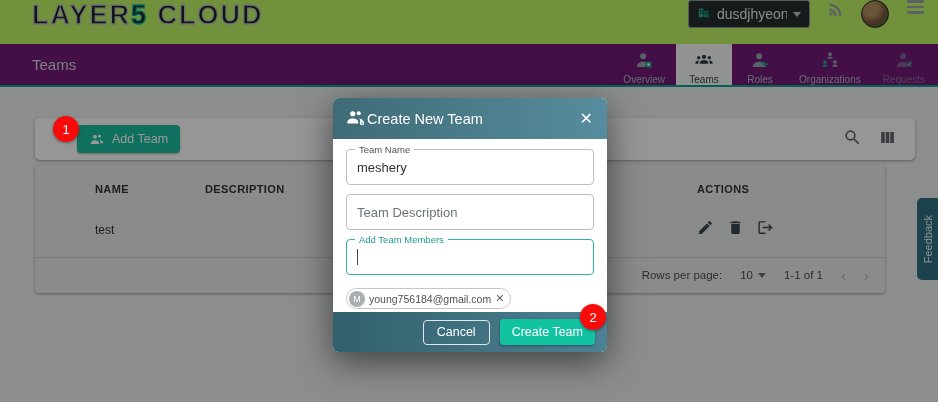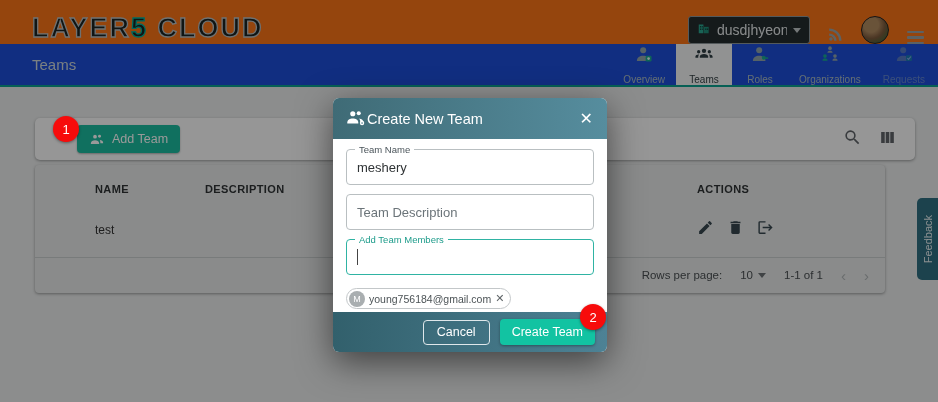--- a/index.html
+++ b/index.html
@@ -1,41 +1,41 @@
 <!DOCTYPE html>
 <html><head>
 <meta charset="utf-8">
 <style>
   * { margin:0; padding:0; box-sizing:border-box; }
   body { font-family:"Liberation Sans", sans-serif; background:#555; }
   .app { position:relative; width:938px; height:402px; background:#e9ebeb; overflow:hidden; }
 
   
-  .topbar { height:44px; background:#f97316; display:flex; align-items:flex-end; padding:0 14px 0 32px; }
+  .topbar { height:44px; background:#bef264; display:flex; align-items:flex-start; padding:0 14px 0 32px; }
   .logo { font-size:27px; font-weight:800; letter-spacing:2px; color:#1b2422;
           -webkit-text-stroke:1.3px #b7bdbf; margin-right:auto; white-space:nowrap; }
   .logo .five { -webkit-text-stroke-color:#00B39F; }
   .user-select { display:flex; align-items:center; gap:6px; width:122px; height:28px;
                  background:#242c2e; border:1px solid #8d9699; border-radius:3px; padding:0 8px; }
   .user-select .uname { color:#e3e7e8; font-size:14px; flex:1; overflow:hidden; }
   .caret-down { width:0; height:0; border-left:4px solid transparent; border-right:4px solid transparent;
                 border-top:5px solid #c0c6c8; }
   .top-ic { margin-left:16px; display:flex; align-items:center; }
   .avatar { width:28px; height:28px; border-radius:50%; margin-left:16px;
             background:radial-gradient(circle at 35% 30%, #b08a60 0 30%, #7c5a3c 55%, #4c6236 80%, #31411f 100%);
             border:1px solid #222; }
   .burger { margin-left:18px; display:flex; flex-direction:column; gap:3px; }
   .burger div { width:17px; height:2.5px; background:#9aa3a6; border-radius:1px; }
 
   
-  .subheader { height:43px; background:#1d4ed8; border-bottom:2px solid #0ba violet; display:flex;
+  .subheader { height:43px; background:#701a75; border-bottom:2px solid #0ba violet; display:flex;
                align-items:stretch; padding-left:32px; border-bottom:2px solid #0aa18e; }
   .page-title { color:#ccd6d9; font-size:15px; margin-right:auto; align-self:center; }
   .tabs { display:flex; align-items:stretch; margin-right:2px; }
-  .tab { display:flex; flex-direction:column; align-items:center; justify-content:space-between; gap:2px;
+  .tab { display:flex; flex-direction:column; align-items:center; justify-content:flex-end; gap:2px;
          padding:0 11px; min-width:56px; color:#a9bac0; font-size:10px; cursor:pointer; }
   .tab svg { width:20px; height:20px; }
   .tab.active { background:#f2f4f4; color:#333e42; }
   .tab.disabled { opacity:0.5; }
 
   
   .toolbar-card { position:absolute; left:35px; top:118px; width:880px; height:42px; background:#fafbfb;
                   border-radius:5px; box-shadow:0 1px 3px rgba(0,0,0,0.35); display:flex; align-items:center;
                   padding:0 18px 0 42px; }
   .add-team-btn { display:flex; align-items:center; gap:7px; height:28px; padding:0 12px; border:none;

